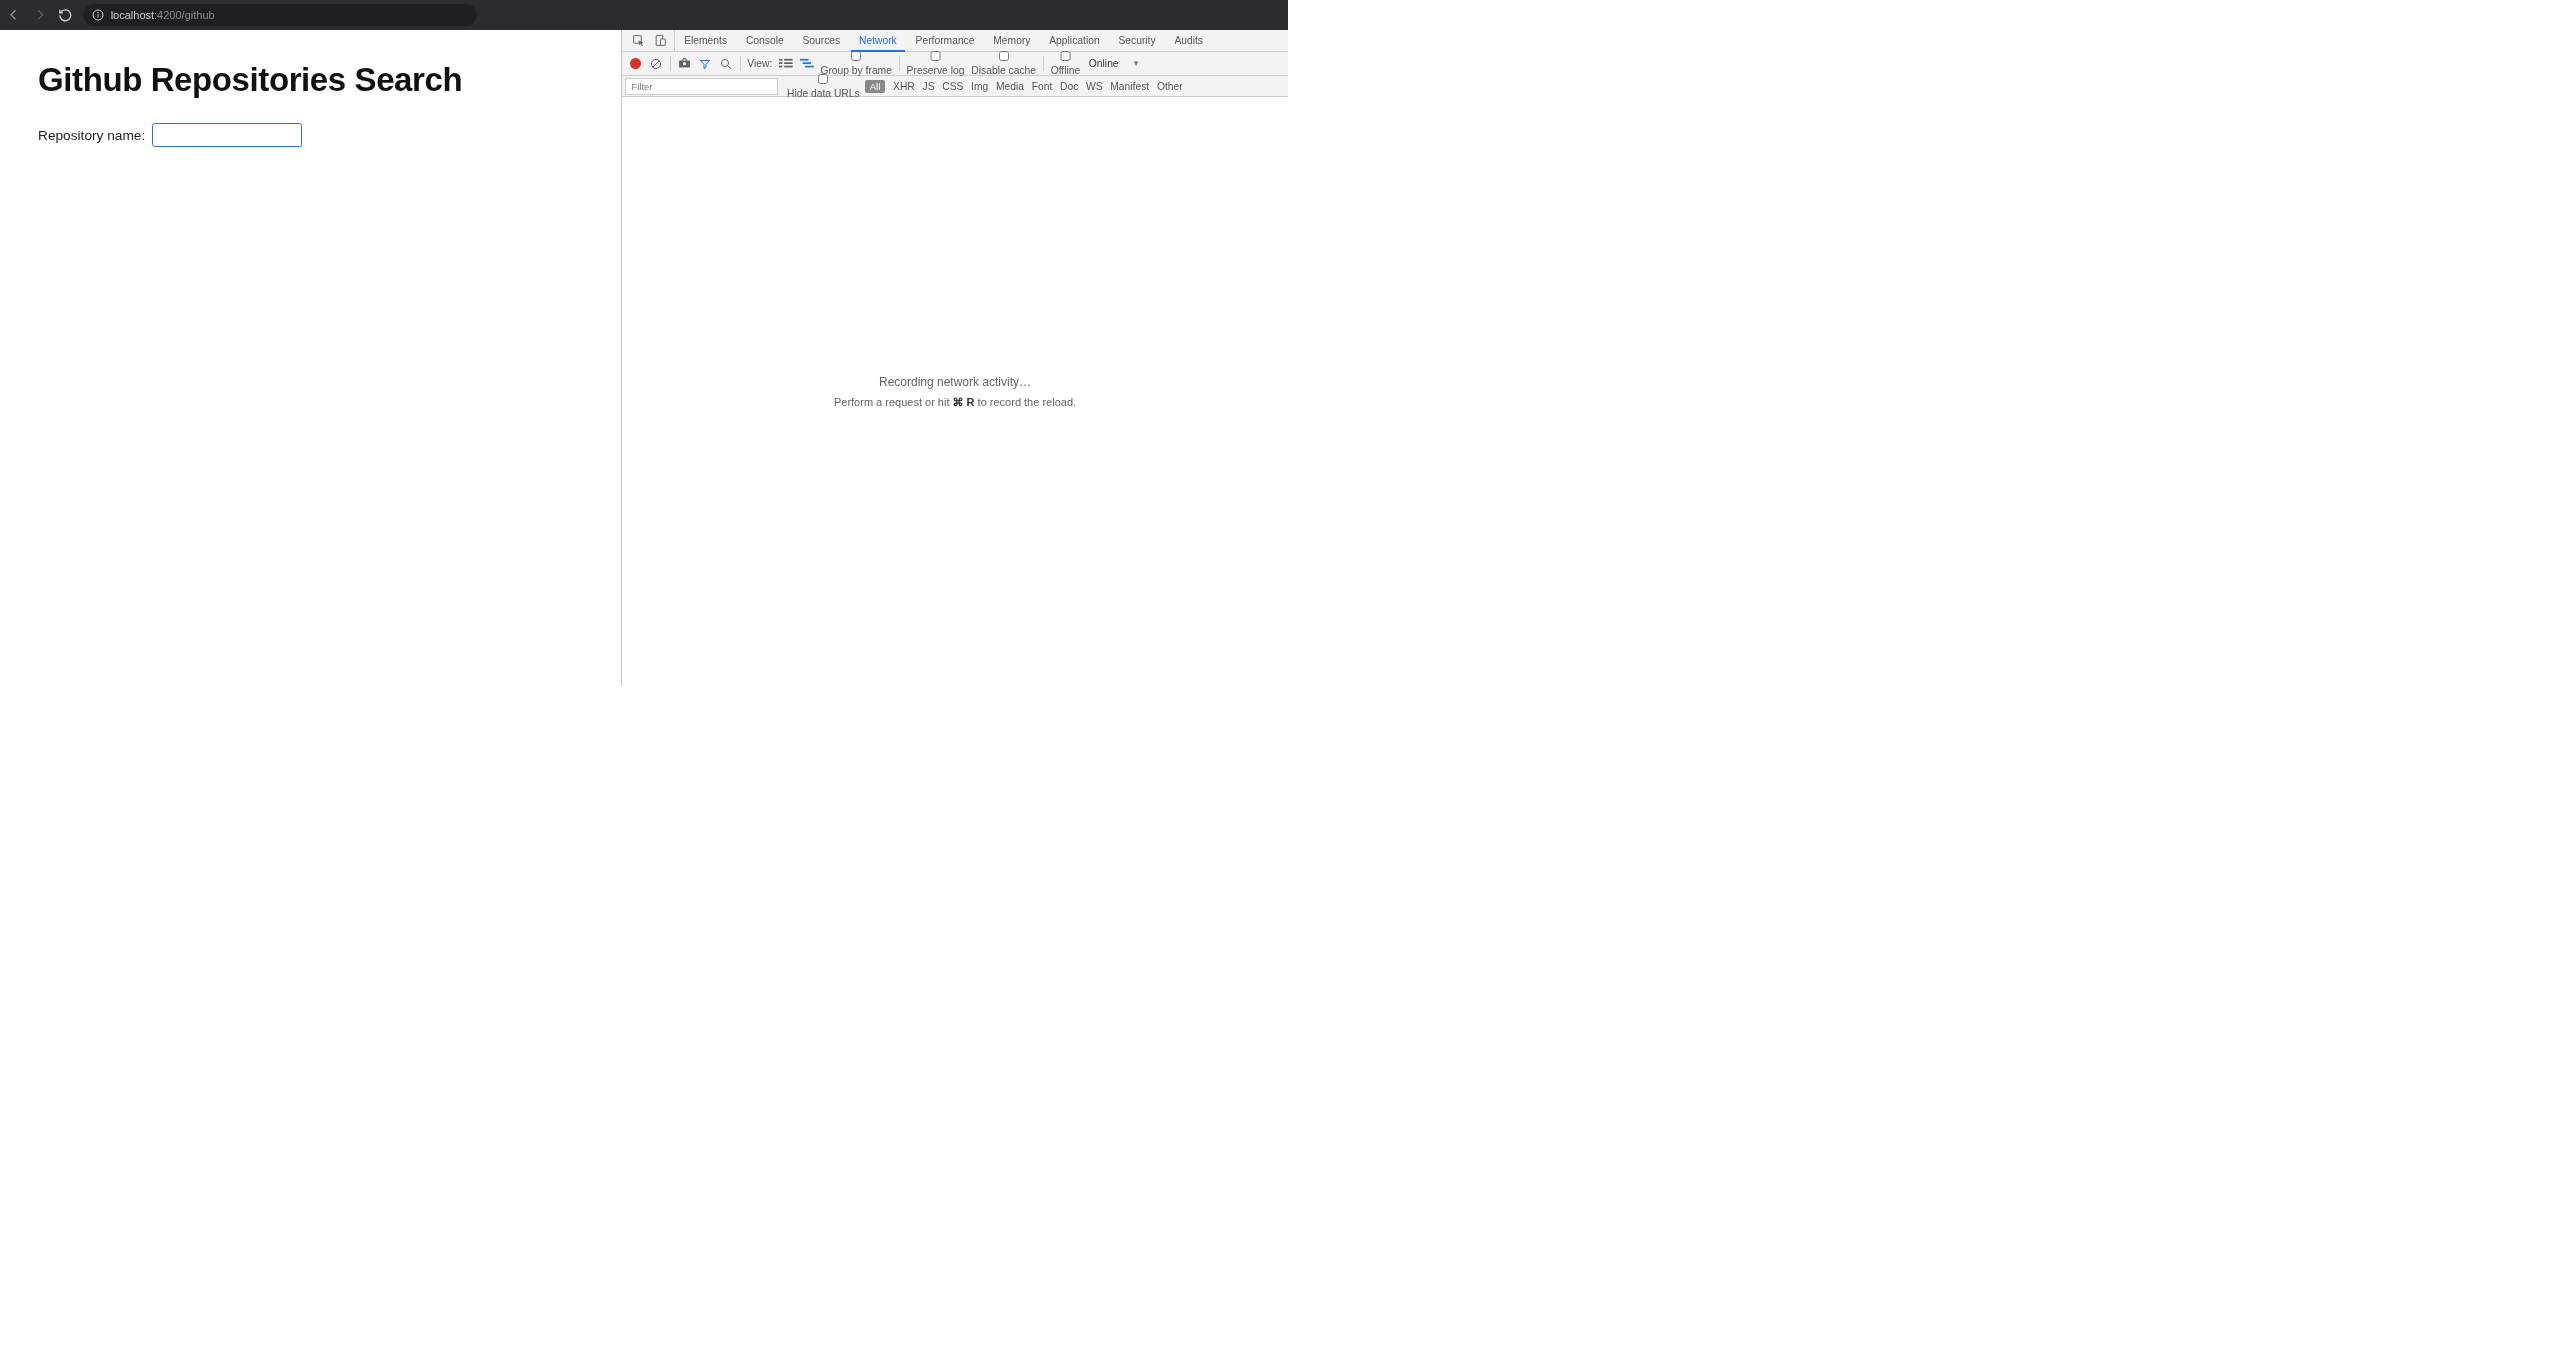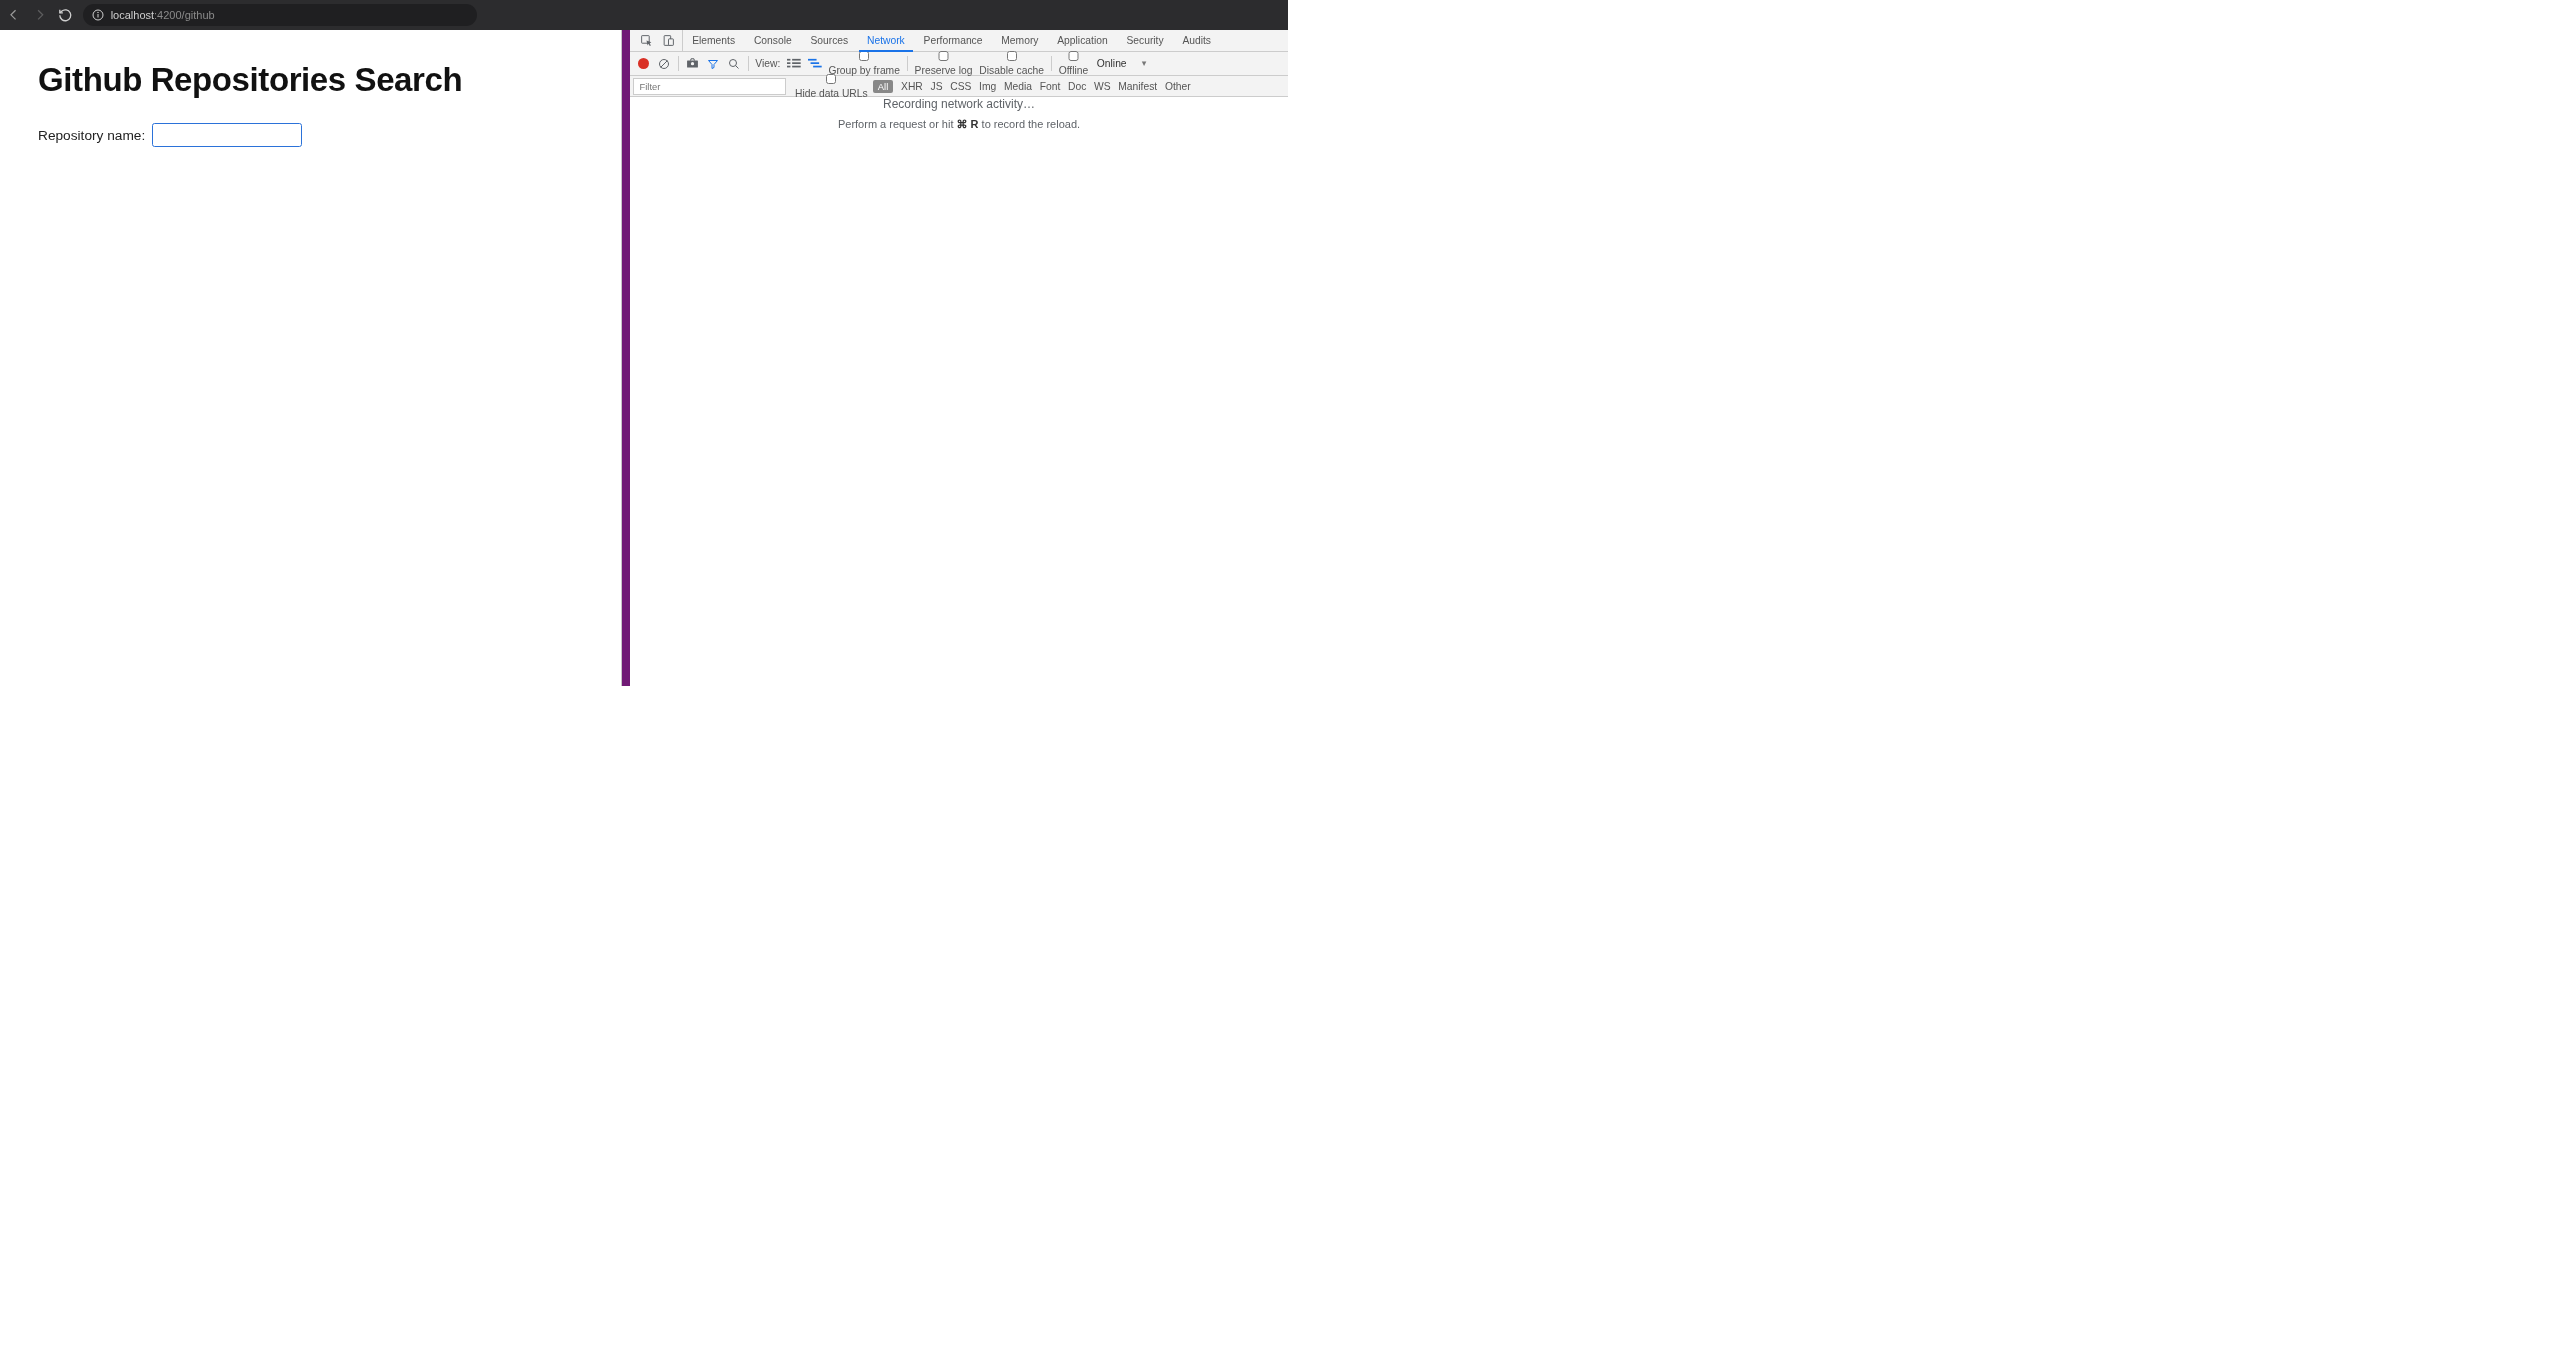--- a/index.html
+++ b/index.html
@@ -18,21 +18,21 @@
 
 
 .split { display: flex; height: calc(100% - 30px); }
 .page { width: 621px; padding: 31px 38px; }
 .page h1 { font-size: 33px; font-weight: 700; color: #111; letter-spacing: -0.4px; margin-bottom: 24px; }
 .form-row { display: flex; align-items: center; gap: 6.9px; }
 .form-label { font-size: 13.7px; color: #222; }
 .repo-input { width: 150px; height: 24px; border: 1.7px solid #2b72d9; border-radius: 2.6px; outline: none; padding: 1.7px 5.1px; font-size: 12px; background: #fff; }
 
 
-.devtools { flex: 1; border-left: 0.9px solid #c6c6c6; display: flex; flex-direction: column; background: #701a75; font-size: 10.3px; color: #333; padding-left: 8px; }
+.devtools { flex: 1; border-left: 0.9px solid #c6c6c6; display: flex; flex-direction: column; background: #701a75; font-size: 10.3px; color: #333; }
 .dt-tabs { height: 22px; background: #f3f3f3; border-bottom: 0.9px solid #ccc; display: flex; align-items: stretch; padding-left: 3.4px; }
 .dt-tab-icons { display: flex; align-items: center; gap: 8.6px; padding: 0 6.9px; border-right: 0.9px solid #ccc; }
 .dt-tab-list { display: flex; align-items: stretch; }
 .dt-tab { padding: 0 9.4px; display: flex; align-items: center; cursor: pointer; color: #555; position: relative; }
 .dt-tab.active { color: #1a73e8; }
 .dt-tab.active::after { content: ''; position: absolute; left: 0.9px; right: 0.9px; bottom: -0.9px; height: 1.7px; background: #1a73e8; }
 
 .dt-toolbar { height: 24px; background: #f3f3f3; border-bottom: 0.9px solid #ccc; display: flex; align-items: center; padding: 0 6.9px; gap: 6.9px; }
 .dt-sep { width: 0.9px; height: 15.4px; background: #ccc; }
 .dt-toolbar .tb-icon { width: 13.7px; height: 13.7px; display: flex; align-items: center; justify-content: center; cursor: pointer; color: #5f6368; }
@@ -52,21 +52,21 @@
 .ftype.pill { background: #888; color: #fff; border-radius: 2px; padding: 0.9px 5.1px; font-size: 9.4px; }
 
 .dt-timeline { height: 47px; background: #fff; border-bottom: 0.9px solid #ccc; position: relative; }
 .tl-header { height: 13.7px; border-bottom: 0.9px solid #e4e4e4; position: relative; }
 .tl-tick { position: absolute; top: 0; font-size: 8.6px; color: #888; transform: translateX(-100%); padding-right:1.7px;}
 .tl-tick::before { content:''; position:absolute; right:-2.6px; top:0; width:0.9px; height:47px; background:#ededed; }
 .tl-cursor { position: absolute; left: 3.4px; top: 0; bottom: 0; width: 0.9px; background: #3b78e7; }
 .tl-cursor::before { content:''; position:absolute; left:-1.7px; top:0; width:4.3px; height:4.3px; background:#3b78e7; }
 .tl-row-sep { position:absolute; left:0; right:0; top:31px; height:0.9px; background:#ededed; }
 
-.dt-body { flex: 1; background: #fff; display: flex; flex-direction: column; align-items: center; justify-content: flex-start; color: #5f6368; }
+.dt-body { flex: 1; background: #fff; display: flex; flex-direction: column; align-items: center; justify-content: center; color: #5f6368; }
 .dt-body .line1 { font-size: 12px; margin-bottom: 6.9px; }
 .dt-body .line2 { font-size: 11px; }
 kbd { font-family: inherit; font-weight: 600; color: #333; }
 
 svg { display: block; }
 </style>
 </head>
 <body>
 
 <div class="browser-chrome">

